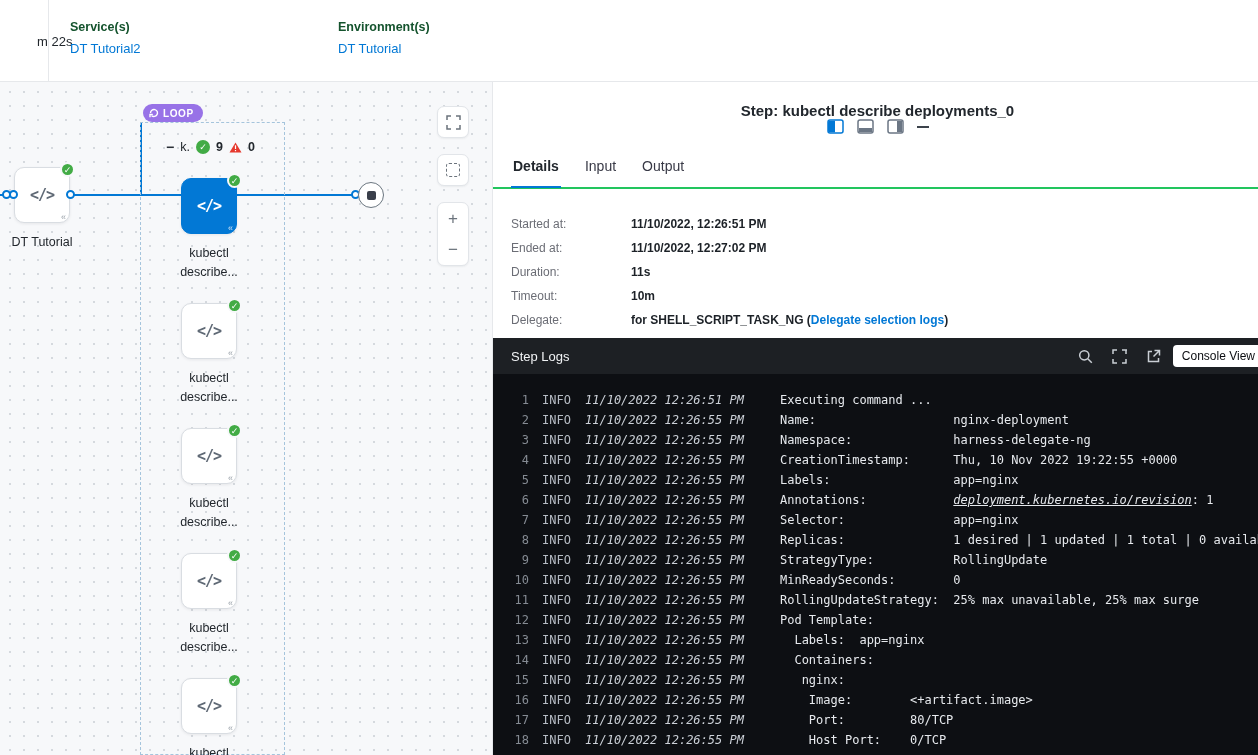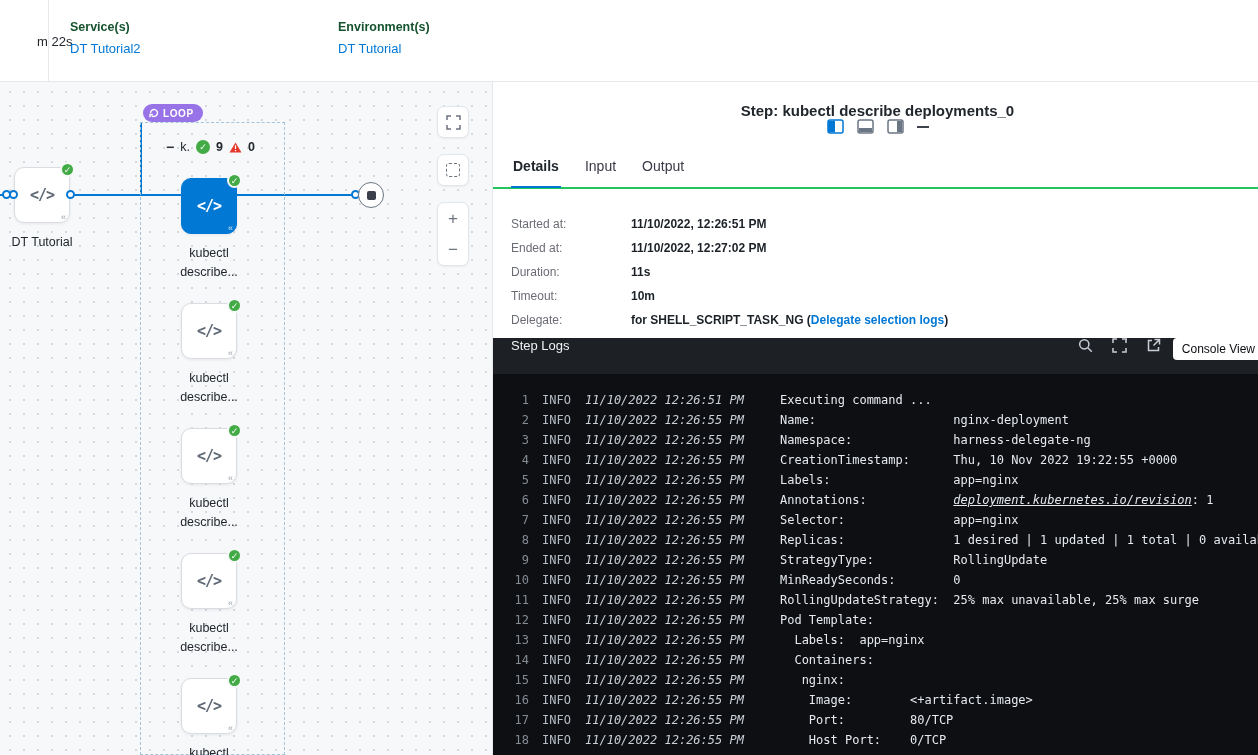--- a/index.html
+++ b/index.html
@@ -90,21 +90,21 @@
   .tab.active { color:#22272d; font-weight:700; border-bottom:2px solid #0278d5; margin-bottom:-1px; }
 
   .details-fields { padding:28px 18px 0; }
   .field-row { display:flex; height:14px; margin-bottom:10px; align-items:flex-end; }
   .field-label { flex:none; width:120px; font-size:12px; color:#6b6d75; font-weight:500; }
   .field-value { font-size:12px; color:#1c2127; font-weight:700; white-space:nowrap; }
   .field-link { color:#0278d5; cursor:pointer; }
 
   
   .logs-section { flex:1; min-height:0; display:flex; flex-direction:column; }
-  .logs-header { flex:none; height:36px; background:#1d2024; display:flex; align-items:flex-start;
+  .logs-header { flex:none; height:36px; background:#1d2024; display:flex; align-items:center;
     padding-left:18px; overflow:hidden; }
   .logs-title { flex:1; color:#f0f2f4; font-size:13px; }
   .logs-icons { display:flex; align-items:center; gap:19px; margin-right:12px; }
   .console-btn { flex:none; height:22px; padding:0 9px; margin-right:-6px; background:#fff;
     color:#0b0d11; font-size:12px; font-weight:500; border-radius:4px; display:flex;
     align-items:center; white-space:nowrap; cursor:pointer; }
   .logs-body { flex:1; background:#0d0f13; padding-top:16px; overflow:hidden;
     font-family:"DejaVu Sans Mono", monospace; font-size:12px; }
   .log-row { display:flex; height:20px; line-height:20px; padding-left:20px; white-space:pre; }
   .log-num { flex:none; width:16px; text-align:right; color:#858b93; margin-right:13px; }

